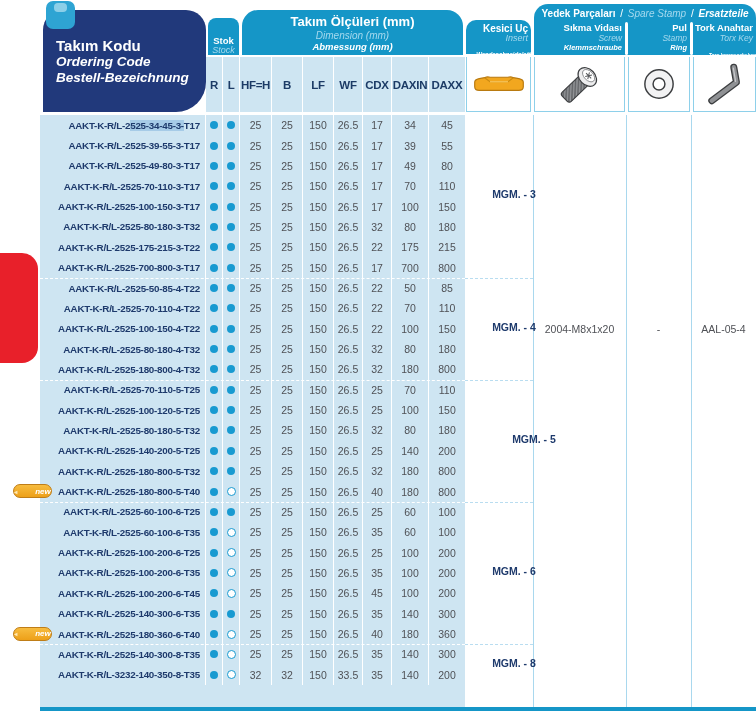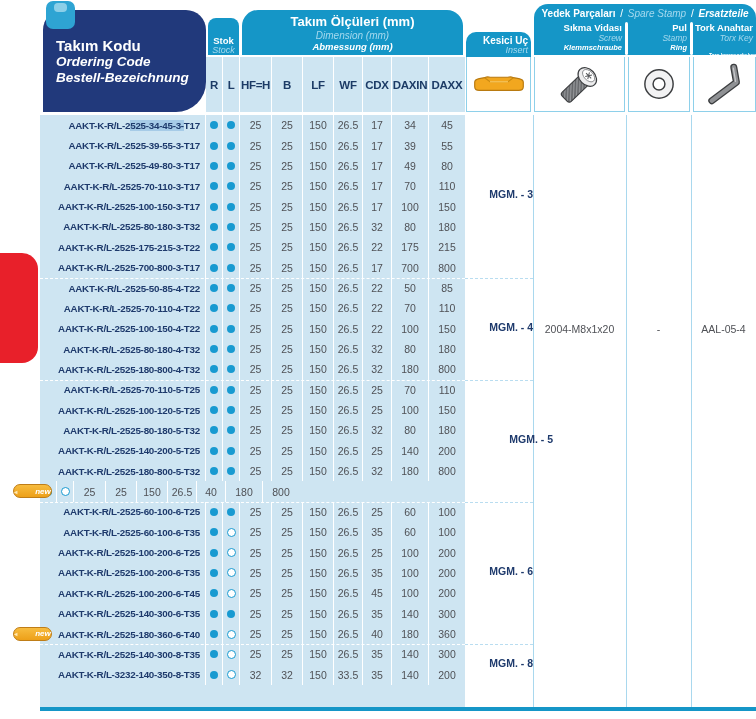--- a/index.html
+++ b/index.html
@@ -24,21 +24,21 @@
   .box-stok{left:208px;top:18px;width:31px;height:37px;border-radius:8px 8px 0 0;text-align:center;padding-top:18px;}
   .box-stok .h-tr{font-size:9.5px;line-height:1.1;}
   .box-stok .h-en{font-size:9px;line-height:1.1;}
   .box-stok .h-de{font-size:8.5px;line-height:1.15;}
 
   .box-dims{left:242px;top:10px;width:221px;height:45px;border-radius:16px 16px 0 0;text-align:center;padding-top:4px;}
   .box-dims .h-tr{font-size:13px;line-height:1.2;}
   .box-dims .h-en{font-size:10px;line-height:1.15;}
   .box-dims .h-de{font-size:9.5px;line-height:1.2;}
 
-  .box-insert{left:466px;top:32px;width:65px;height:34px;border-radius:10px 10px 0 0;text-align:right;padding:3px 3px 0 0;}
+  .box-insert{left:466px;top:20px;width:65px;height:34px;border-radius:10px 10px 0 0;text-align:right;padding:3px 3px 0 0;}
   .box-insert .h-tr{font-size:10px;line-height:1.1;}
   .box-insert .h-en{font-size:9px;line-height:1.05;}
   .box-insert .h-de{font-size:7px;line-height:1.2;display:inline-block;transform:scaleX(.85);transform-origin:100% 50%;white-space:nowrap;}
 
   .banner{left:534px;top:4px;width:222px;height:51px;border-radius:14px 14px 0 0;}
   .banner-line{position:absolute;left:0;top:4px;width:100%;text-align:center;font-size:10px;white-space:nowrap;}
   .banner-line .b-tr{font-weight:bold;}
   .banner-line .b-en{font-style:italic;color:var(--muted-header);}
   .banner-line .b-de{font-weight:bold;font-style:italic;}
   .banner-line .b-sep{margin:0 2px;}
@@ -87,21 +87,21 @@
   .dot.empty{width:9px;height:9px;background:#fff;border:1.6px solid var(--dot-teal);box-sizing:border-box;}
 
   .badge-new{position:absolute;left:-27px;top:3px;width:39px;height:14px;border-radius:7px;
     background:linear-gradient(#f7bc3f,var(--badge-orange));border:1px solid var(--badge-border);box-sizing:border-box;
     color:#fff;font-size:8px;font-weight:bold;font-style:italic;display:flex;align-items:center;justify-content:center;gap:18px;z-index:5;}
   .badge-new .arrow{color:#ffe8b3;font-size:6px;font-style:normal;}
 
   #right-overlay{position:absolute;left:425px;top:0;width:291px;height:593px;background:#fff;}
   .vline{position:absolute;top:0;bottom:0;width:1px;background:var(--line-light);}
   .vl1{left:68px;} .vl2{left:161px;} .vl3{left:226px;}
-  .mgm{position:absolute;left:0;width:68px;text-align:right;font-weight:bold;font-size:10.5px;color:var(--code-text);}
+  .mgm{position:absolute;left:15px;width:68px;text-align:center;font-weight:bold;font-size:10.5px;color:var(--code-text);}
   .dashR{position:absolute;left:0;width:68px;height:0;border-top:1.6px dashed #b9ddf0;}
   .spare-val{position:absolute;top:204px;height:20px;line-height:20px;text-align:center;font-size:10.5px;color:var(--number-text);}
   .sv-screw{left:68px;width:93px;}
   .sv-pul{left:161px;width:65px;}
   .sv-tork{left:226px;width:65px;}
 
   .bottom-border{position:absolute;left:40px;top:707px;width:716px;height:3.5px;background:var(--teal);}
   .red-tab{position:absolute;left:0;top:253px;width:38px;height:110px;background:var(--red-tab);border-radius:0 16px 16px 0;}
 </style>
 </head>
@@ -505,20 +505,21 @@
             </div>
             <div class="cell c3">25</div>
             <div class="cell c4">25</div>
             <div class="cell c5">150</div>
             <div class="cell c6">26.5</div>
             <div class="cell c7">32</div>
             <div class="cell c8">180</div>
             <div class="cell c9">800</div>
           </div>
           <div class="row">
+            <div class="cell code c0">AAKT-K-R/L-2525-180-800-5-T40</div>
             <div class="cell dot-c c1">
               <span class="dot filled"></span>
             </div>
             <div class="cell dot-c c2">
               <span class="dot empty"></span>
             </div>
             <div class="cell c3">25</div>
             <div class="cell c4">25</div>
             <div class="cell c5">150</div>
             <div class="cell c6">26.5</div>

